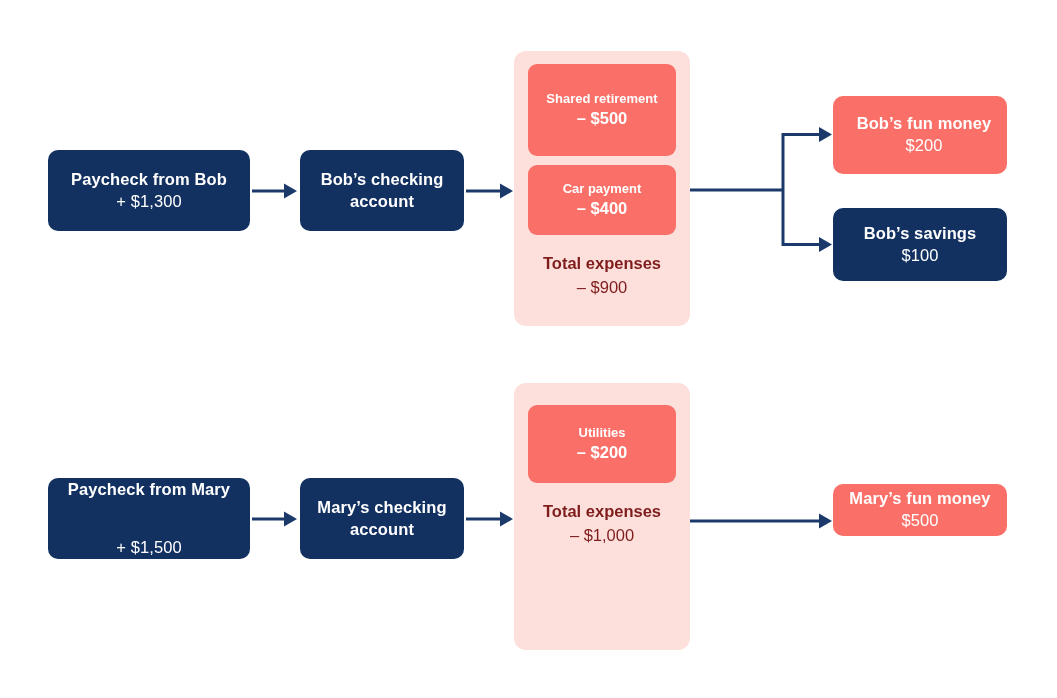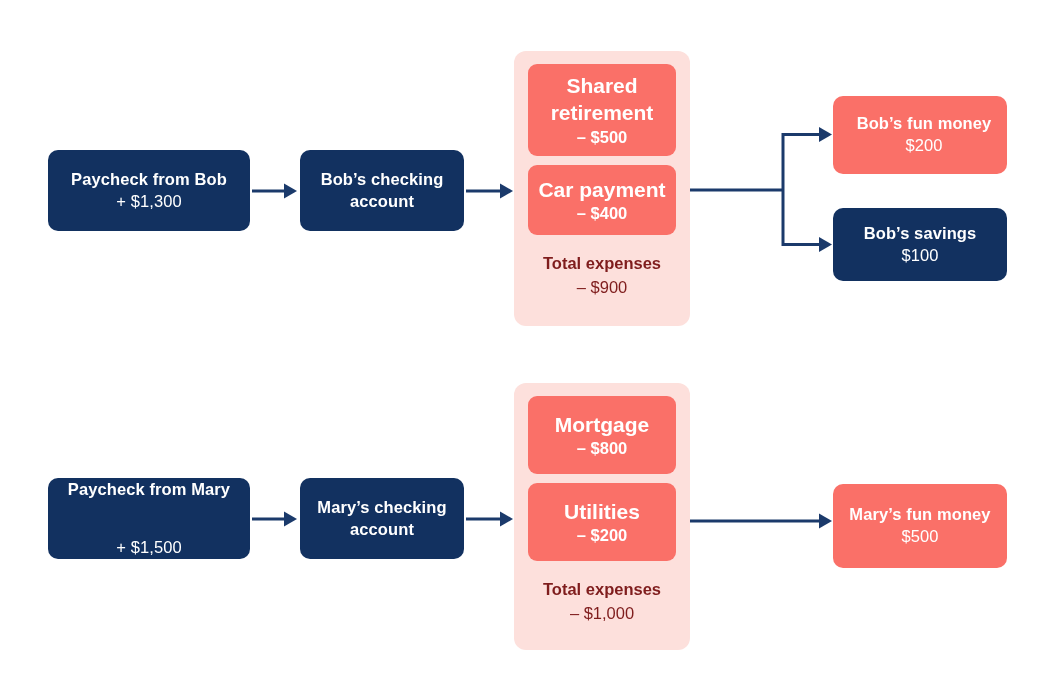--- a/index.html
+++ b/index.html
@@ -68,21 +68,21 @@
     color: #ffffff;
     border-radius: 9px;
     display: flex;
     flex-direction: column;
     align-items: center;
     justify-content: center;
     text-align: center;
     line-height: 1.3;
   }
   .expense-item .title {
-    font-size: 21px;
+    font-size: 13px;
     font-weight: 700;
   }
   .expense-item .amount {
     font-size: 16.5px;
     font-weight: 700;
   }
   .expense-total {
     text-align: center;
     color: #7f1d1d;
     line-height: 1.45;
@@ -193,39 +193,35 @@
   </div>
 
   <div class="connector" style="left:466px; top:508px; width:48px; height:22px;">
     <svg width="48" height="22" viewBox="0 0 48 22">
       <line x1="0" y1="11" x2="36" y2="11" stroke="#1b3a6b" stroke-width="3"></line>
       <polygon points="34,3.5 47,11 34,18.5" fill="#1b3a6b"></polygon>
     </svg>
   </div>
 
   <div class="expense-group" style="left:514px; top:383px; width:176px; height:267px; padding:13px 14px 14px 14px;">
-    <div class="expense-item" style="width:148px; height:78px;">
-      <span class="title">Mortgage</span>
-      <span class="amount">– $800</span>
-    </div>
     <div class="expense-item" style="width:148px; height:78px; margin-top:9px;">
       <span class="title">Utilities</span>
       <span class="amount">– $200</span>
     </div>
     <div class="expense-total" style="margin-top:17px;">
       <div class="title">Total expenses</div>
       <div class="amount">– $1,000</div>
     </div>
   </div>
 
   <div class="connector" style="left:690px; top:510px; width:145px; height:22px;">
     <svg width="145" height="22" viewBox="0 0 145 22">
       <line x1="0" y1="11" x2="131" y2="11" stroke="#1b3a6b" stroke-width="3"></line>
       <polygon points="129,3.5 142,11 129,18.5" fill="#1b3a6b"></polygon>
     </svg>
   </div>
 
-  <div class="node coral" style="left:833px; top:484px; width:174px; height:84px;">
+  <div class="node coral" style="left:833px; top:484px; width:174px; height:52px;">
     <span class="title">Mary’s fun money</span>
     <span class="amount">$500</span>
   </div>
 
 </div>
 
 </body></html>

